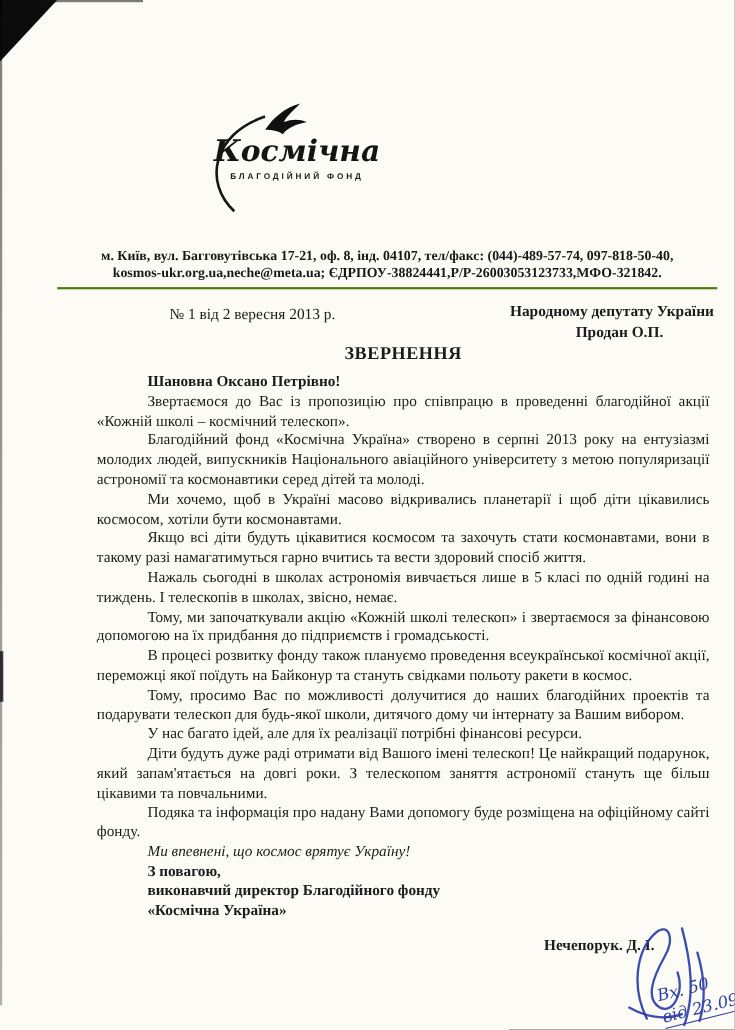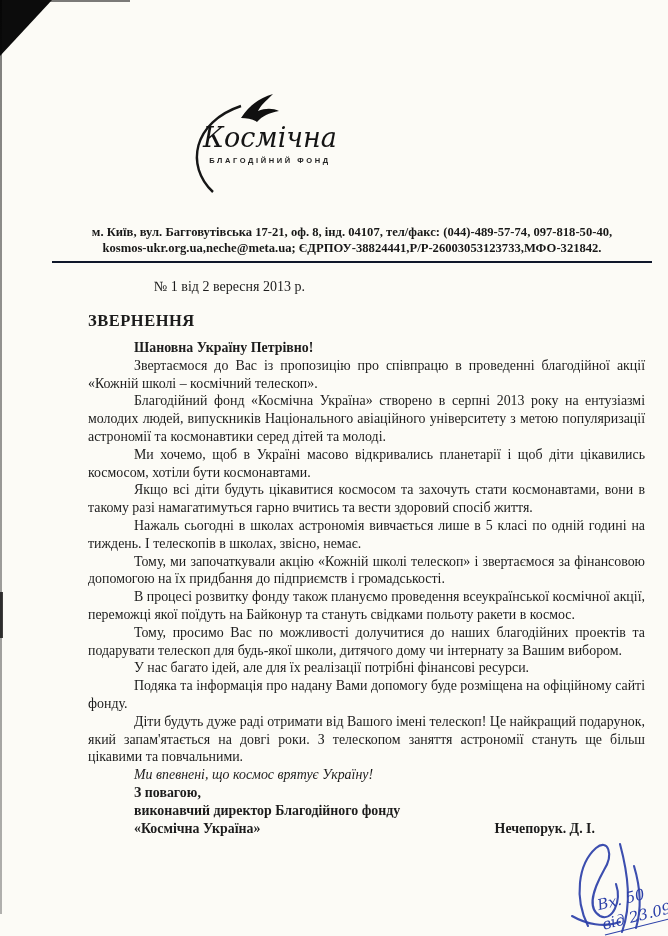--- a/index.html
+++ b/index.html
@@ -12,46 +12,46 @@
   .corner-tri { position:absolute; top:0; left:0; width:0; height:0;
     border-top:56px solid #0c0c0c; border-right:52px solid transparent; }
   .edge-left { position:absolute; left:0; top:0; width:2px; height:914px;
     background:linear-gradient(#000 0%, #222 30%, #444 70%, #666 100%); opacity:.5; }
   .edge-top { position:absolute; left:40px; top:0; width:90px; height:2px; background:#111; opacity:.55; }
   .edge-blob { position:absolute; left:0; top:592px; width:3px; height:46px; background:#101010; opacity:.8; }
   
   .logo { position:absolute; left:183px; top:88px; width:174px; text-align:center; }
   .logo svg.art { position:absolute; left:0; top:0; width:174px; height:118px; }
   .logo-text { position:relative; padding-top:36px;
-    font-family:"DejaVu Serif", serif; font-style:italic; font-weight:normal;
+    font-family:"DejaVu Serif", serif; font-style:italic; font-weight:bold;
     font-size:27px; line-height:28px; color:#141414; }
   .logo-sub { position:relative; margin-top:4px; font-family:"Liberation Sans", sans-serif;
     font-size:7.5px; letter-spacing:2.6px; color:#222; font-weight:bold; }
   
   .contact { position:absolute; left:52px; right:16px; top:224px; text-align:center;
     font-size:12.6px; line-height:16px; font-weight:bold; color:#181818;
-    border-bottom:2px solid #0f172a; padding-bottom:5px; }
+    border-bottom:2px solid #4d7c0f; padding-bottom:5px; }
   
   .refrow { position:absolute; left:92px; top:274px; width:557px; font-size:14px; height:46px; }
   .ref-num { position:absolute; left:62px; top:5px; }
   .recipient { position:absolute; right:0; top:0; text-align:right; font-weight:bold; line-height:19px; }
   .recipient .line2 { padding-right:46px; }
   
-  .title { position:absolute; top:311px; left:88px; width:557px; 
+  .title { position:absolute; top:311px; left:88px; width:557px; text-align:center;
     font-weight:bold; font-size:16.5px; letter-spacing:.5px; }
   
   .body { position:absolute; top:339px; left:88px; width:557px;
     font-size:13.9px; line-height:17.8px; text-align:justify; }
   .body p { margin:0; text-indent:46px; }
   .salutation { font-weight:bold; }
   .motto { font-style:italic; }
   .regards, .position { font-weight:bold; }
   .sign-row { display:flex; justify-content:space-between; font-weight:bold; }
   .sign-row .org { padding-left:46px; }
-  .sign-row .name { padding-right:50px; white-space:nowrap; }
+  .sign-row .name { padding-right:50px; white-space:nowrap;margin-top:32px; }
   
   .signature { position:absolute; right:2px; top:836px; width:112px; height:98px; }
   .signature path { fill:none; stroke:#2b3fa8; stroke-width:2.1; stroke-linecap:round; opacity:.92; }
   .stamp { position:absolute; left:599px; top:886px; color:#2b3fa8;
     font-family:"DejaVu Serif", serif; font-style:italic; font-size:15px;
     line-height:20px; transform:rotate(-14deg); white-space:nowrap; }
   .stamp .s2 { border-bottom:1.5px solid #2b3fa8; }
 </style>
 </head>
 <body>
@@ -74,37 +74,41 @@
     <div class="logo-sub">БЛАГОДІЙНИЙ ФОНД</div>
   </div>
 
   <div class="contact">
     <div>м. Київ, вул. Багговутівська 17-21, оф. 8, інд. 04107, тел/факс: (044)-489-57-74, 097-818-50-40,</div>
     <div>kosmos-ukr.org.ua,neche@meta.ua; ЄДРПОУ-38824441,Р/Р-26003053123733,МФО-321842.</div>
   </div>
 
   <div class="refrow">
     <span class="ref-num">№ 1 від 2 вересня 2013 р.</span>
+    <div class="recipient">
+      <div>Народному депутату України</div>
+      <div class="line2">Продан О.П.</div>
+    </div>
   </div>
 
   <div class="title">ЗВЕРНЕННЯ</div>
 
   <div class="body">
-    <p class="salutation">Шановна Україну Петрівно!</p>
+    <p class="salutation">Шановна Оксано Петрівно!</p>
     <p>Звертаємося до Вас із пропозицію про співпрацю в проведенні благодійної акції «Кожній школі – космічний телескоп».</p>
     <p>Благодійний фонд «Космічна Україна» створено в серпні 2013 року на ентузіазмі молодих людей, випускників Національного авіаційного університету з метою популяризації астрономії та космонавтики серед дітей та молоді.</p>
     <p>Ми хочемо, щоб в Україні масово відкривались планетарії і щоб діти цікавились космосом, хотіли бути космонавтами.</p>
     <p>Якщо всі діти будуть цікавитися космосом та захочуть стати космонавтами, вони в такому разі намагатимуться гарно вчитись та вести здоровий спосіб життя.</p>
     <p>Нажаль сьогодні в школах астрономія вивчається лише в 5 класі по одній годині на тиждень. І телескопів в школах, звісно, немає.</p>
     <p>Тому, ми започаткували акцію «Кожній школі телескоп» і звертаємося за фінансовою допомогою на їх придбання до підприємств і громадськості.</p>
     <p>В процесі розвитку фонду також плануємо проведення всеукраїнської космічної акції, переможці якої поїдуть на Байконур та стануть свідками польоту ракети в космос.</p>
     <p>Тому, просимо Вас по можливості долучитися до наших благодійних проектів та подарувати телескоп для будь-якої школи, дитячого дому чи інтернату за Вашим вибором.</p>
     <p>У нас багато ідей, але для їх реалізації потрібні фінансові ресурси.</p>
+    <p>Діти будуть дуже раді отримати від Вашого імені телескоп! Це найкращий подарунок, який запам'ятається на довгі роки. З телескопом заняття астрономії стануть ще більш цікавими та повчальними.</p>
     <p>Подяка та інформація про надану Вами допомогу буде розміщена на офіційному сайті фонду.</p>
-    <p>Діти будуть дуже раді отримати від Вашого імені телескоп! Це найкращий подарунок, який запам'ятається на довгі роки. З телескопом заняття астрономії стануть ще більш цікавими та повчальними.</p>
     <p class="motto">Ми впевнені, що космос врятує Україну!</p>
     <p class="regards">З повагою,</p>
     <p class="position">виконавчий директор Благодійного фонду</p>
     <div class="sign-row">
       <span class="org">«Космічна Україна»</span>
       <span class="name">Нечепорук. Д. І.</span>
     </div>
   </div>
 
   <svg class="signature" viewBox="0 0 112 98">

